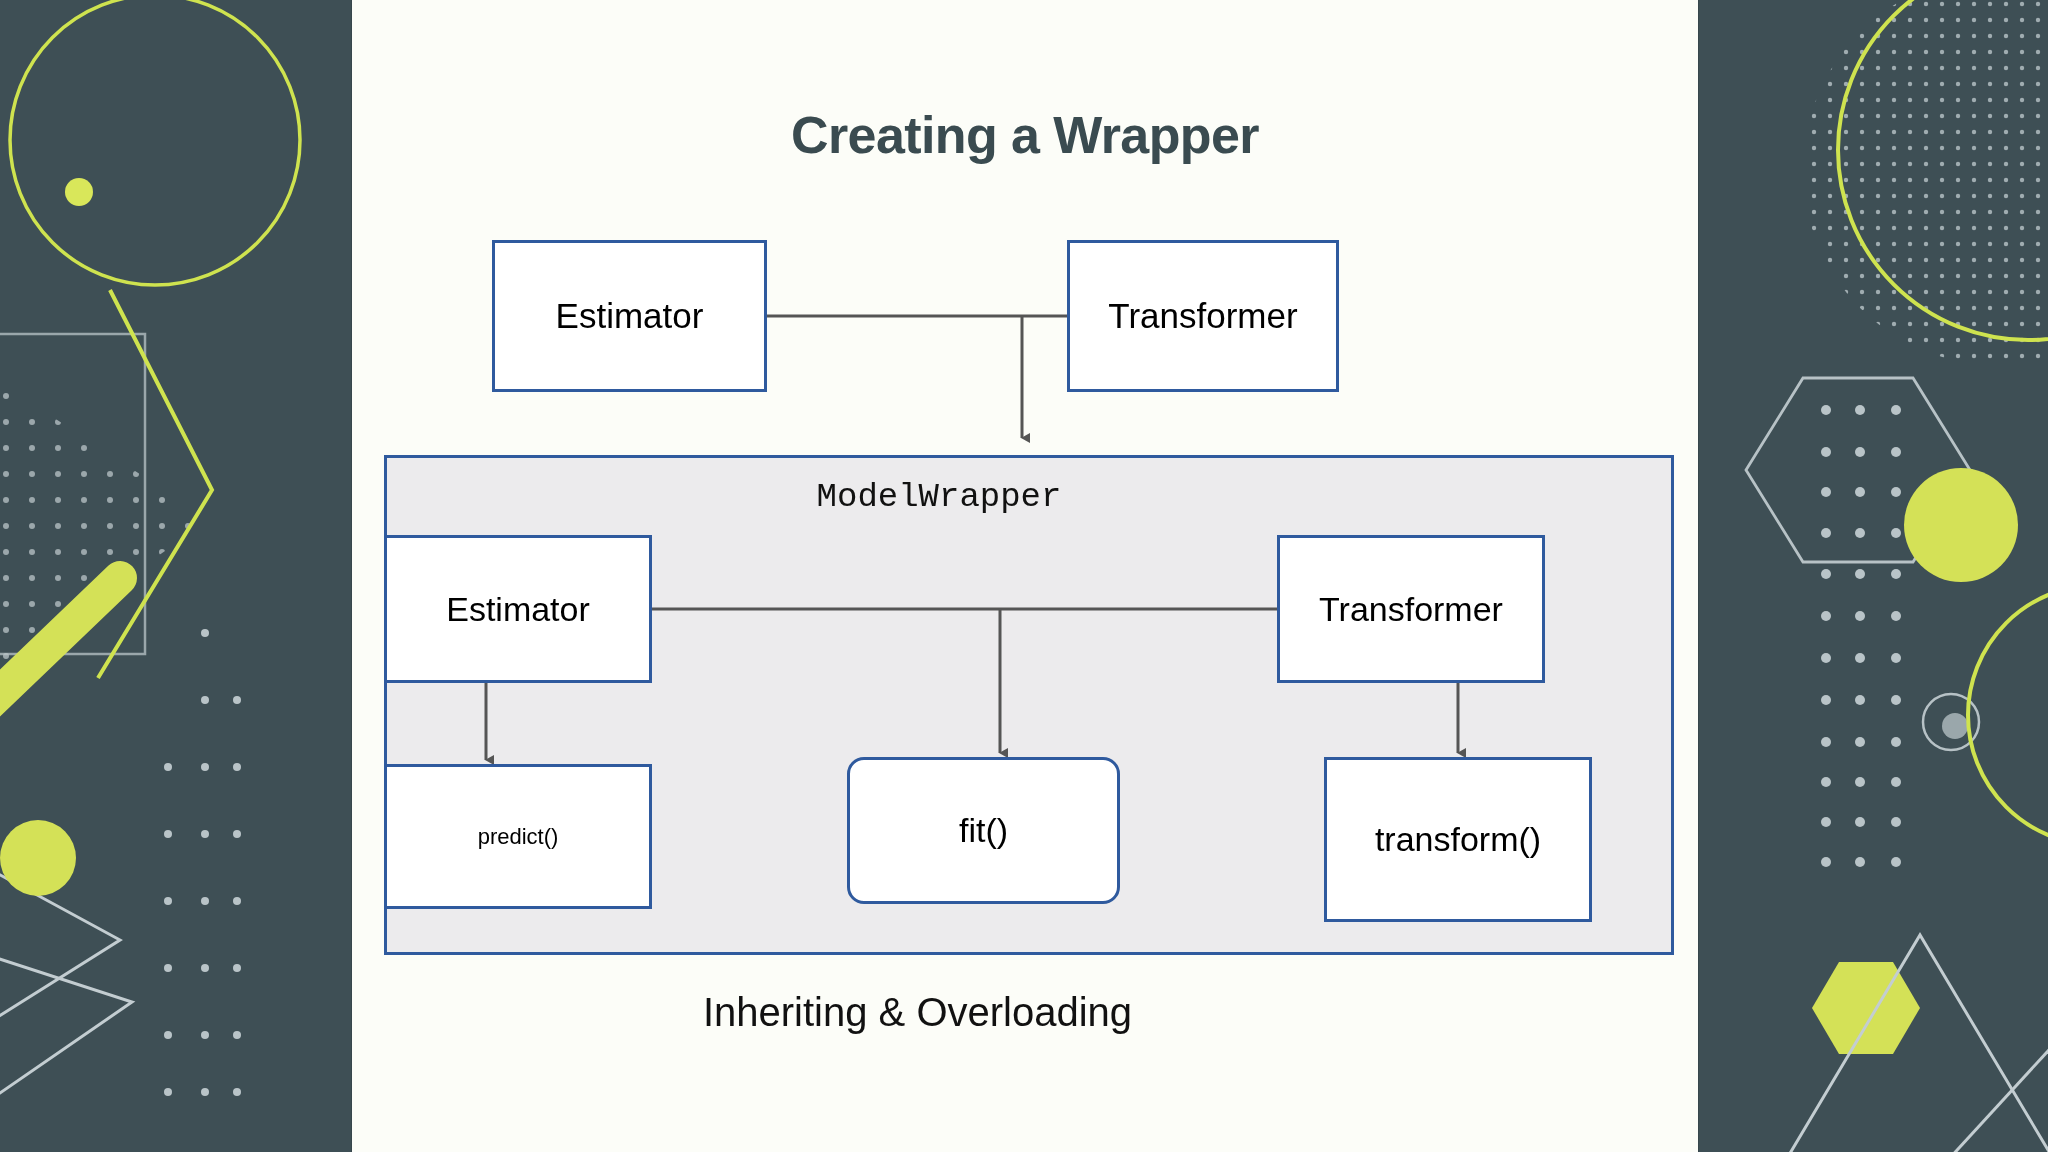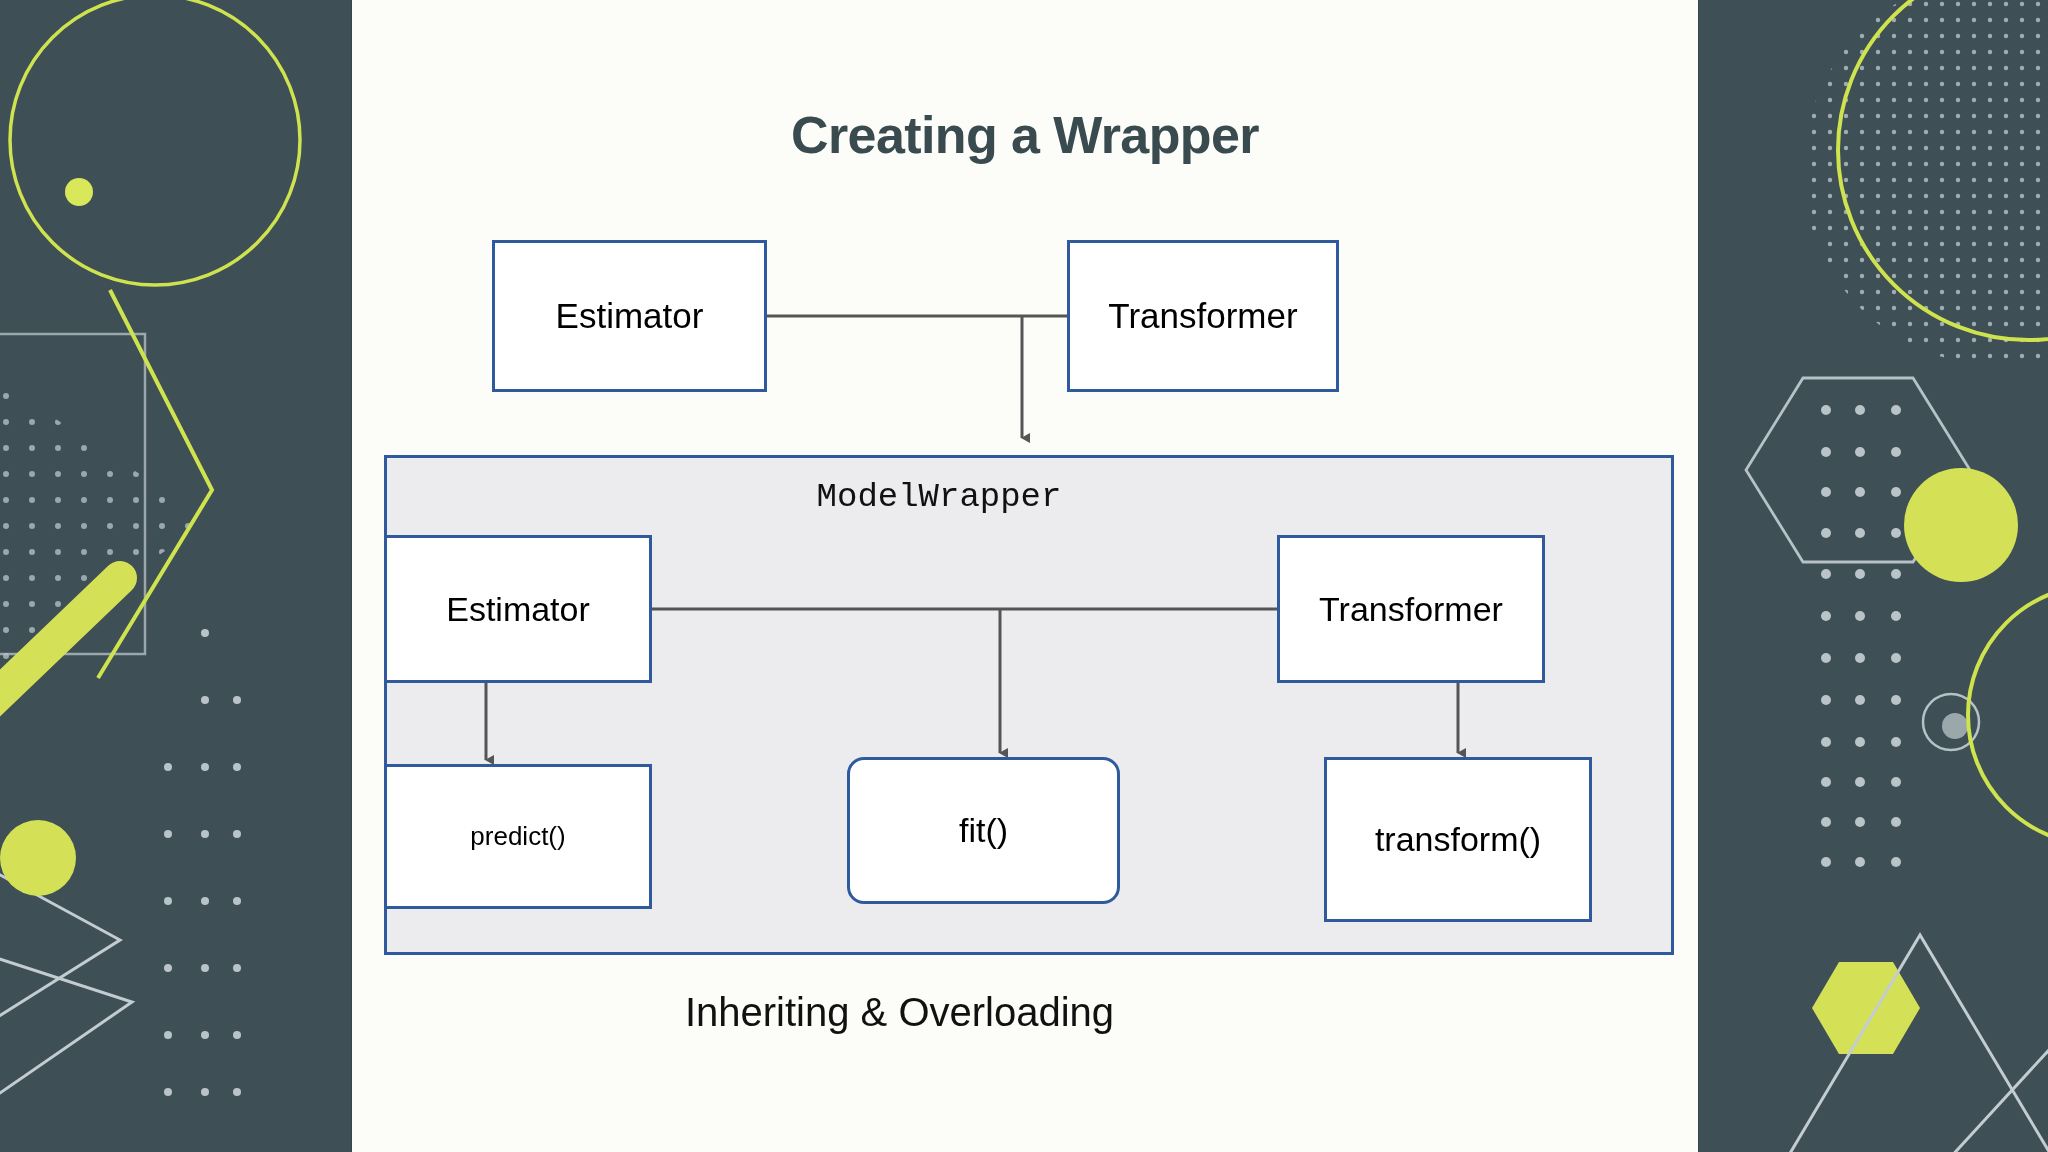--- a/index.html
+++ b/index.html
@@ -103,20 +103,21 @@
   #caption {
     position: absolute;
     left: 0;
     top: 990px;
     width: 1095px;
     text-align: center;
     font-size: 40px;
     font-weight: normal;
     color: #111111;
     font-family: "Liberation Sans", sans-serif;
+    padding-left: 18px;
   }
 
   #connector-svg {
     position: absolute;
     left: 0;
     top: 0;
     width: 1346px;
     height: 1152px;
     z-index: 2;
     pointer-events: none;
@@ -309,21 +310,21 @@
       </div>
 
       <div class="node" style="left:32px; top:535px; width:268px; height:148px; font-size:34px;">
         <span>Estimator</span>
       </div>
 
       <div class="node" style="left:925px; top:535px; width:268px; height:148px; font-size:34px;">
         <span>Transformer</span>
       </div>
 
-      <div class="node" style="left:32px; top:764px; width:268px; height:145px; font-size:26px;">
+      <div class="node" style="left:32px; top:764px; width:268px; height:145px; font-size:22px;">
         <span>predict()</span>
       </div>
 
       <div class="node" style="left:495px; top:757px; width:273px; height:147px; font-size:34px;border-radius:17px;">
         <span>fit()</span>
       </div>
 
       <div class="node" style="left:972px; top:757px; width:268px; height:165px; font-size:34px;">
         <span>transform()</span>
       </div>

